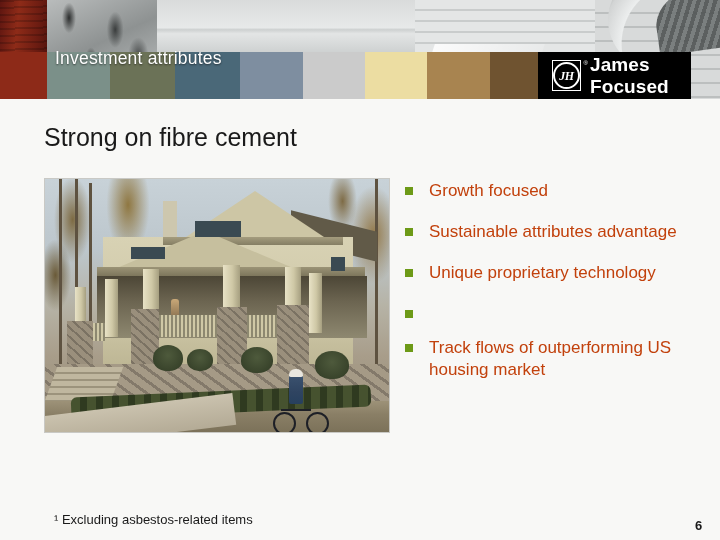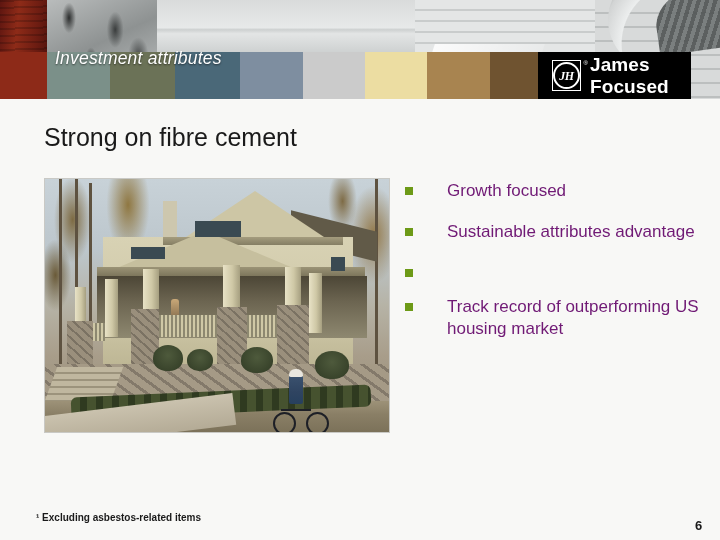--- a/index.html
+++ b/index.html
@@ -56,21 +56,20 @@
   .swatches{position:absolute;left:0;top:52px;width:545px;height:47px;display:flex;}
   .sw{height:47px;}
   .swatch-top{position:absolute;left:0;top:52px;width:545px;height:23px;}
   .stop{position:absolute;top:0;height:23px;opacity:.55;}
 
   .title-bar-text{
     position:absolute;left:55px;top:48px;
     font-size:17.5px;color:#ffffff;letter-spacing:.2px;
     text-shadow:0 1px 2px rgba(0,0,0,.55);
     white-space:nowrap;
-    font-style:italic;
   }
 
   .logo-box{position:absolute;left:538px;top:52px;width:153px;height:47px;background:#000;
     display:flex;align-items:center;}
   .logo-mark{position:relative;width:31px;height:31px;margin-left:14px;
     border:1.5px solid #ffffff;box-sizing:border-box;
     display:flex;align-items:center;justify-content:center;}
   .logo-circ{width:23px;height:23px;border:2px solid #fff;border-radius:50%;
     display:flex;align-items:center;justify-content:center;}
   .logo-jh{font-family:"Liberation Serif",serif;font-style:italic;font-weight:bold;
@@ -143,24 +142,24 @@
   .p-helmet{position:absolute;left:244px;top:190px;width:14px;height:8px;
     background:#e9e6df;border-radius:7px 7px 2px 2px;}
   .p-person{position:absolute;left:126px;top:120px;width:8px;height:18px;
     background:linear-gradient(180deg,#c9a878,#8d7452);border-radius:3px;}
   .p-win{position:absolute;background:#3a4a52;}
 
   
   .bullets{position:absolute;left:405px;top:180px;width:300px;}
   .bullet{display:flex;align-items:flex-start;margin-bottom:19px;}
   .bullet-sq{width:8px;height:8px;background:#6d9a17;flex:0 0 8px;margin-top:7px;}
-  .bullet-tx{margin-left:34px;font-size:17px;color:#701a75;line-height:1.30;}
+  .bullet-tx{margin-left:16px;font-size:17px;color:#c2410c;line-height:1.30;}
   .bullet-tx sup{font-size:11px;}
 
-  .footnote{position:absolute;left:36px;top:512px;font-size:10px;font-weight:bold;color:#1a1a1a;}
+  .footnote{position:absolute;left:54px;top:512px;font-size:13px;font-weight:normal;color:#1a1a1a;}
   .pagenum{position:absolute;left:695px;top:518px;font-size:13px;font-weight:bold;color:#1a1a1a;}
 </style>
 </head>
 <body>
 
 <div class="slide">
 
   <div class="banner">
 
     <div class="banner-photo">
@@ -277,23 +276,27 @@
       <div class="bullet">
         <div class="bullet-sq"></div>
         <div class="bullet-tx">Growth focused</div>
       </div>
       <div class="bullet">
         <div class="bullet-sq"></div>
         <div class="bullet-tx">Sustainable attributes advantage</div>
       </div>
       <div class="bullet">
         <div class="bullet-sq"></div>
-      </div>
-      <div class="bullet">
-        <div class="bullet-sq"></div>
-        <div class="bullet-tx">Track record of outperforming US housing market</div>
+        <div class="bullet-tx">Unique proprietary technology</div>
+      </div>
+      <div class="bullet">
+        <div class="bullet-sq"></div>
+      </div>
+      <div class="bullet">
+        <div class="bullet-sq"></div>
+        <div class="bullet-tx">Track flows of outperforming US housing market</div>
       </div>
     </div>
 
   <div class="footnote">¹ Excluding asbestos-related items</div>
   <div class="pagenum">6</div>
 
 </div>
 
 </body></html>

